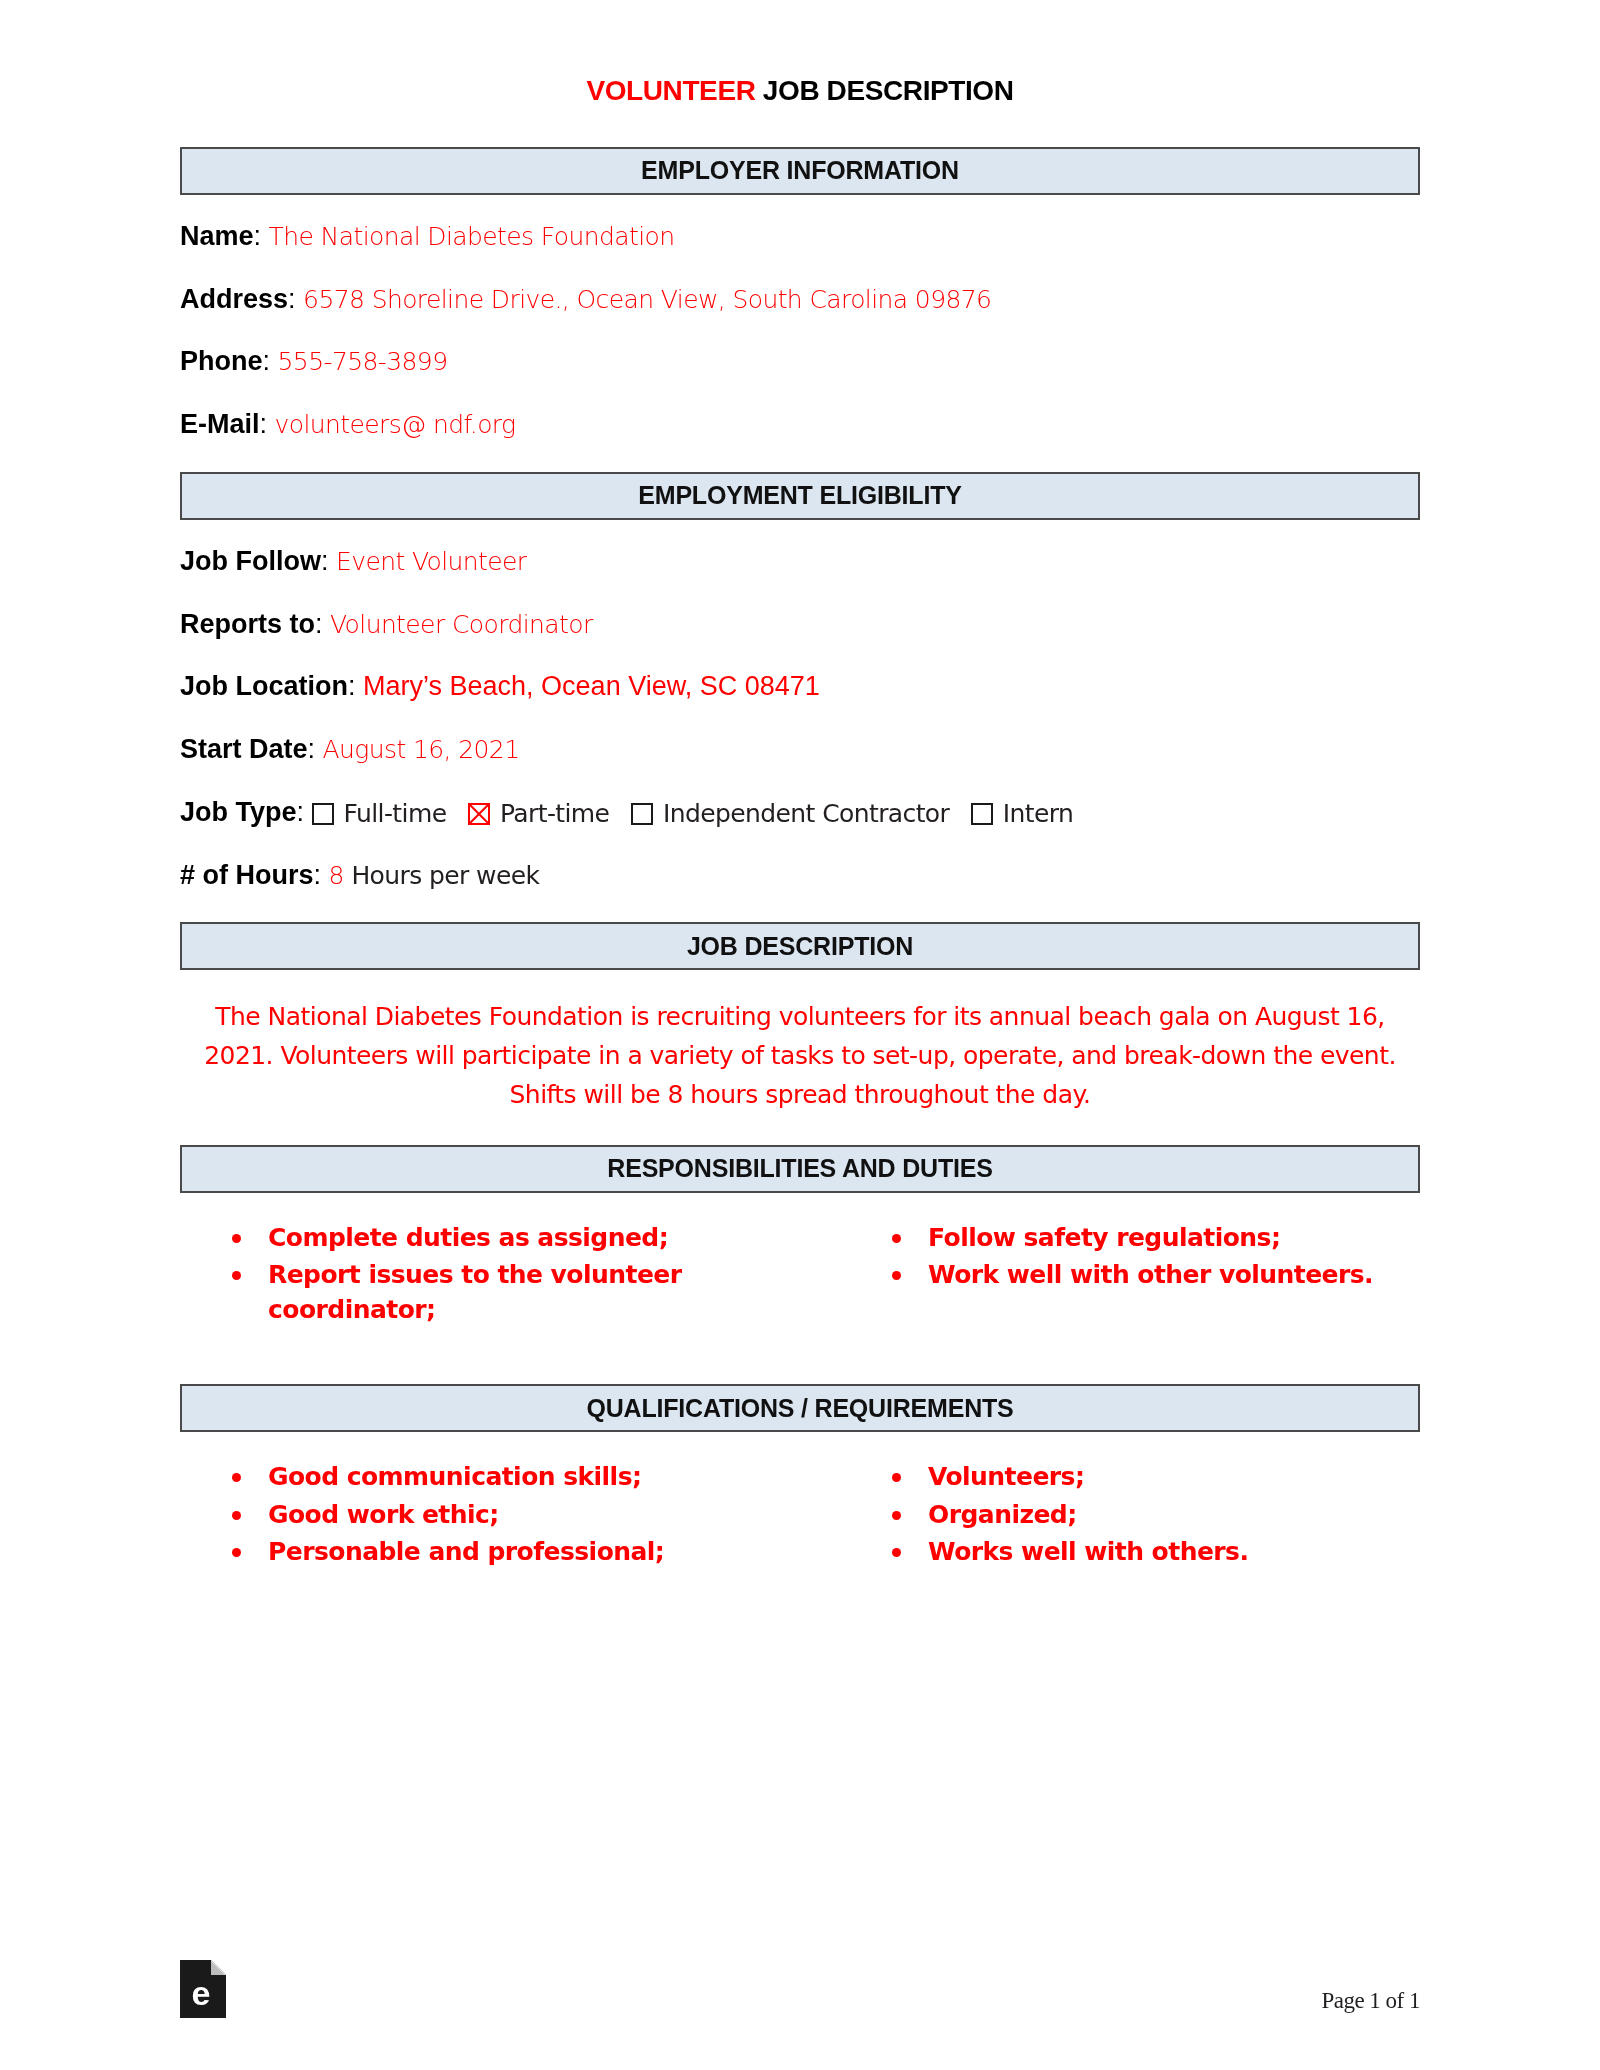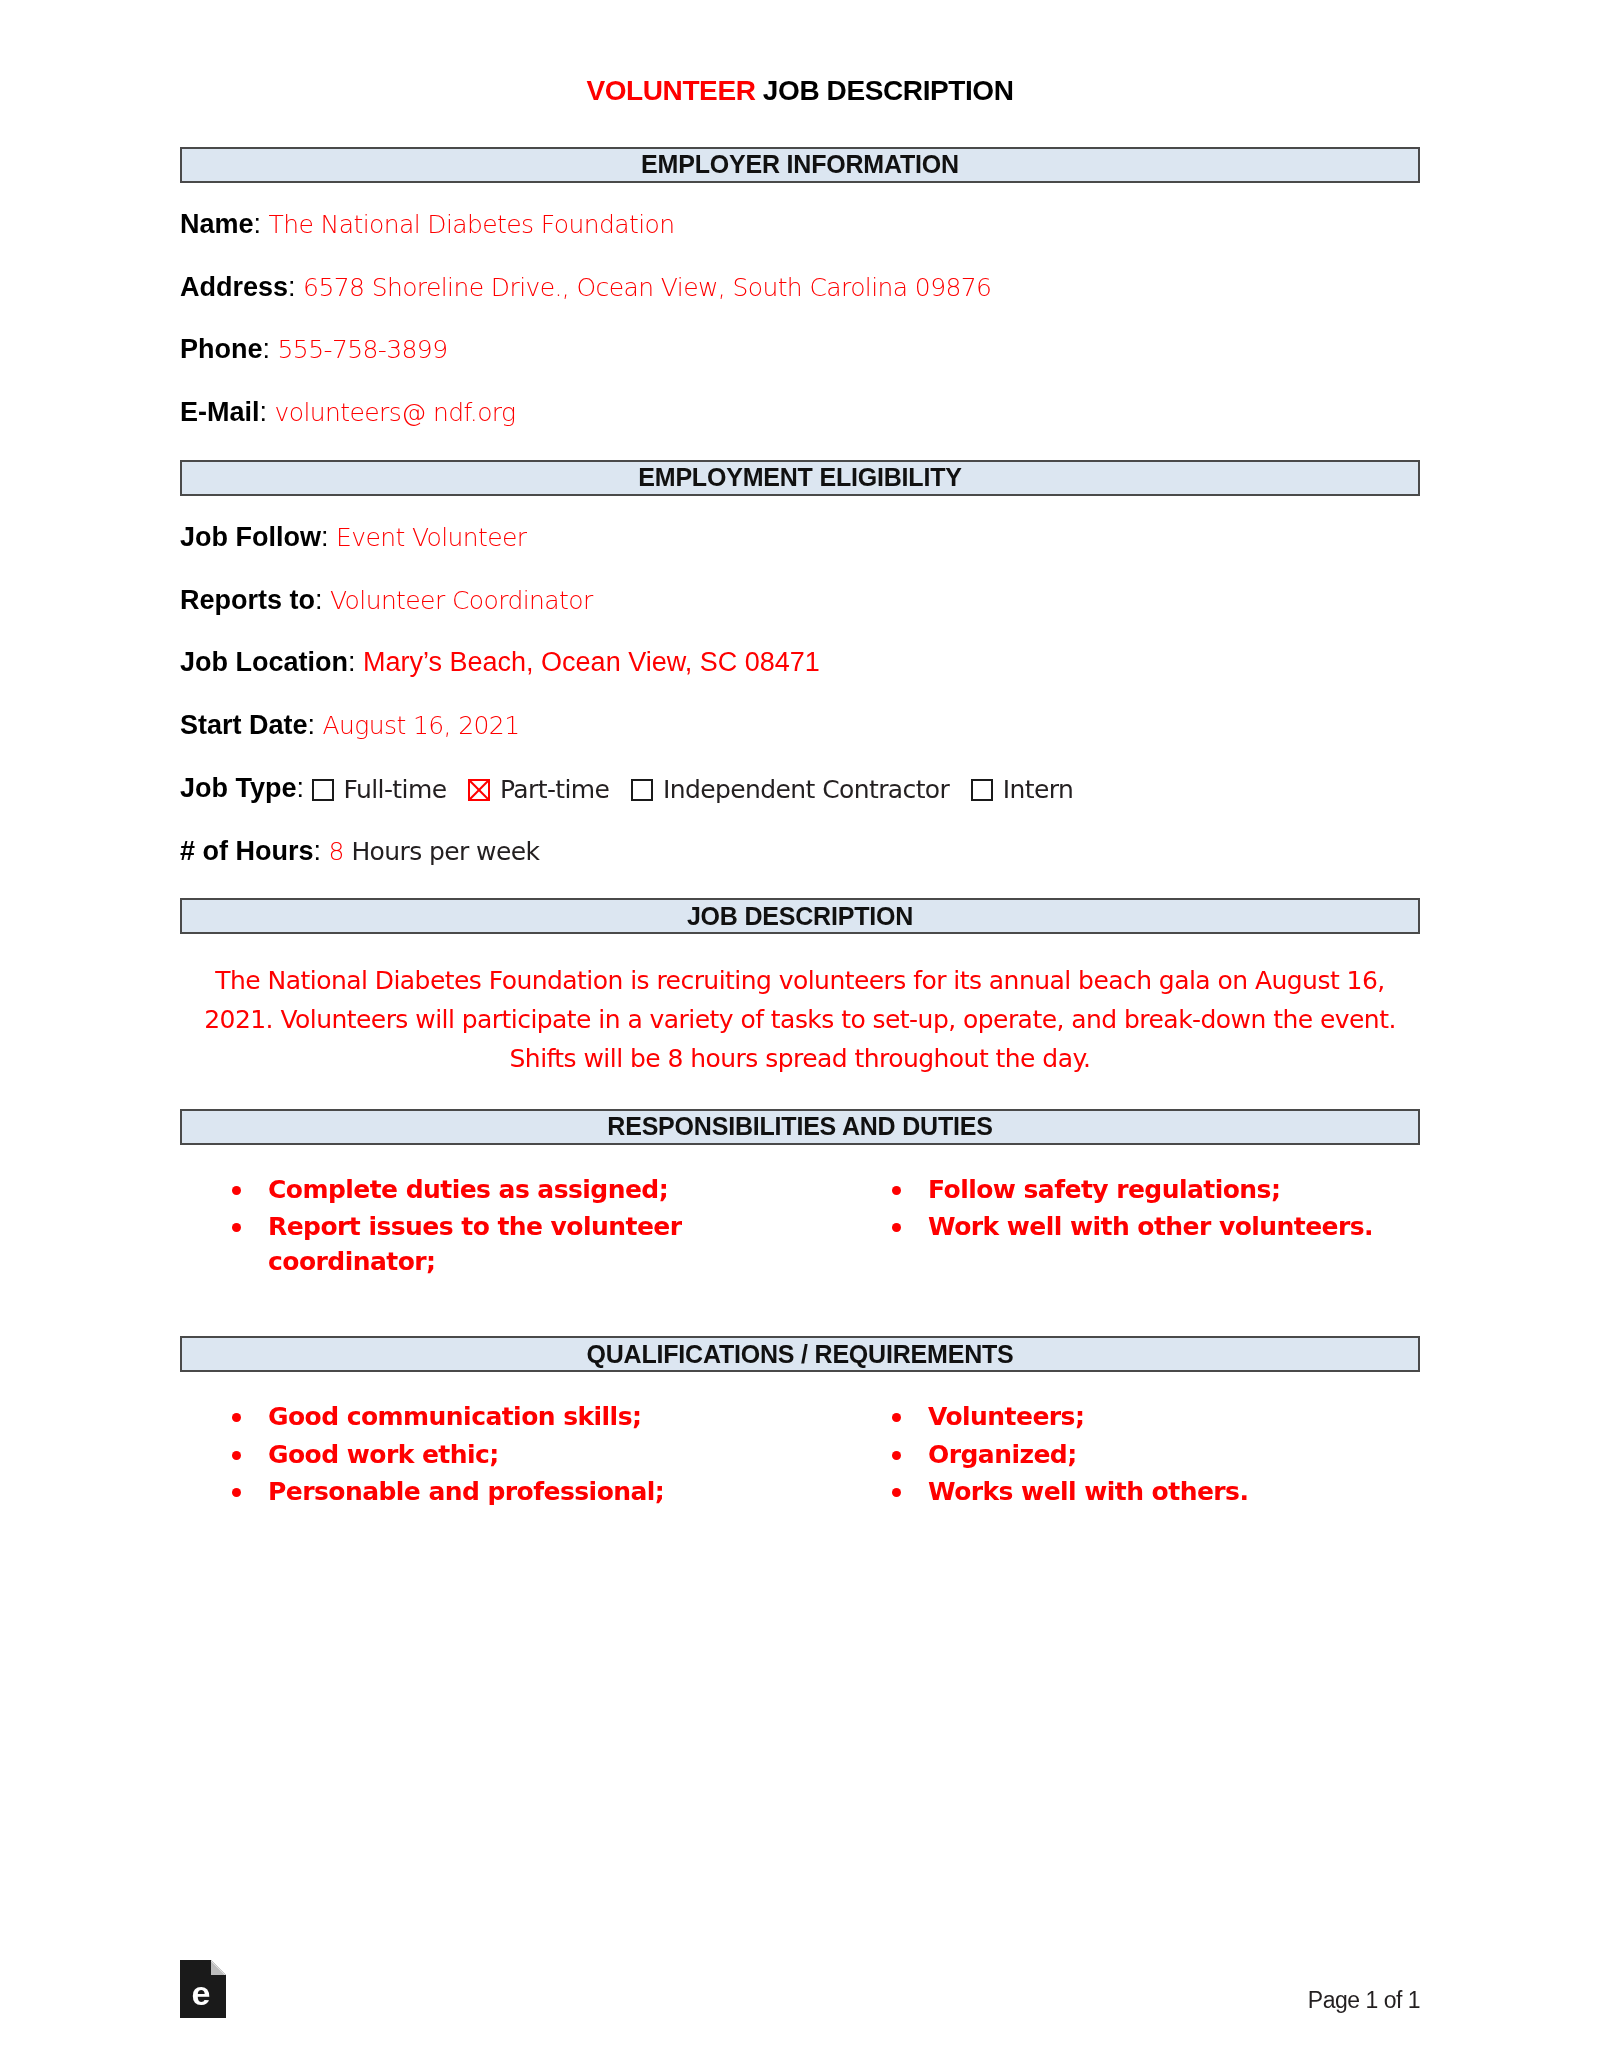--- a/index.html
+++ b/index.html
@@ -42,21 +42,21 @@
     white-space: nowrap;
   }
   .doc-title .t-red { color: #fe0000; }
   .doc-title .t-black { color: #000000; }
 
   
   .section-bar {
     background: #dce6f1;
     border: 2px solid #4a4a4a;
     box-sizing: border-box;
-    height: 36px;
+    height: 48px;
     display: flex;
     align-items: center;
     justify-content: center;
     margin: 0 0 10px 0;
   }
   .section-bar .bar-label {
     font-family: "Liberation Sans", sans-serif;
     font-weight: bold;
     font-size: 25px;
     color: #111;
@@ -215,21 +215,21 @@
     justify-content: space-between;
     height: 62px;
   }
   .logo-mark {
     position: relative;
     width: 46px;
     height: 58px;
   }
   .logo-mark svg { display: block; }
   .page-num {
-    font-family: Liberation Sans, sans-serif;
+    font-family: Liberation Serif, serif;
     font-size: 23px;
     color: #231f20;
     letter-spacing: -0.5px;
     padding-bottom: 4px;
   }
 </style>
 </head>
 <body>
 
 <div class="page">

